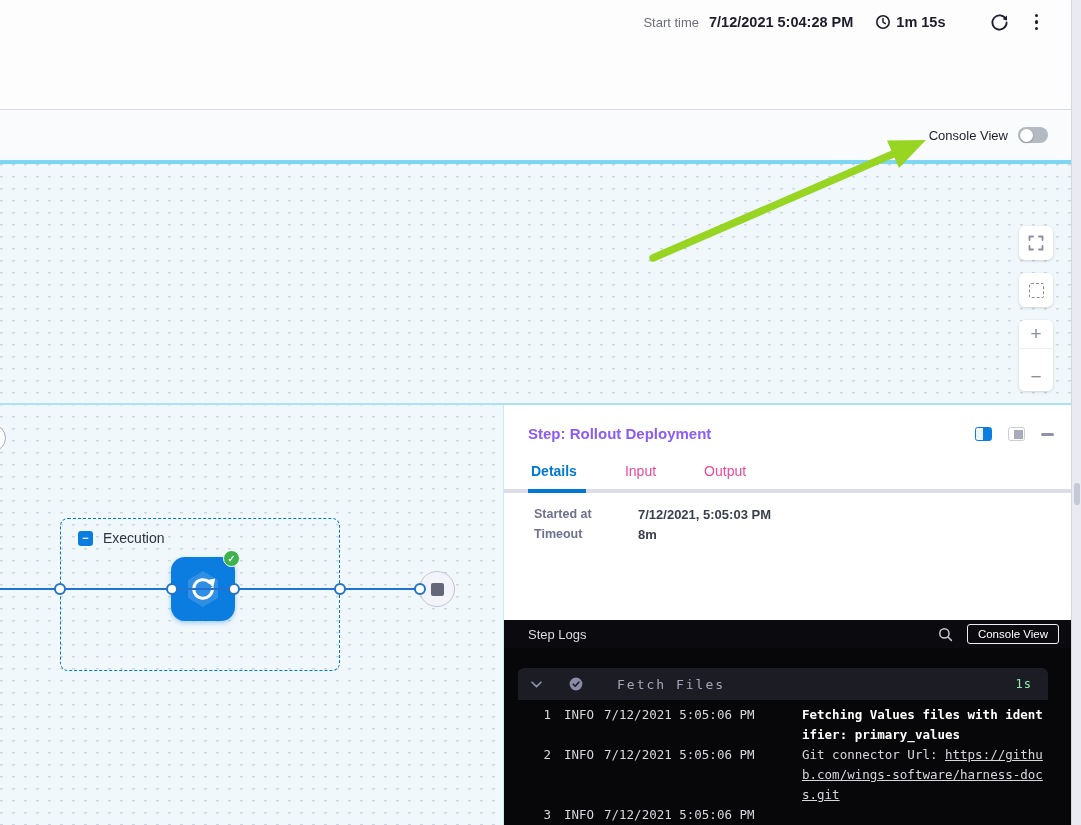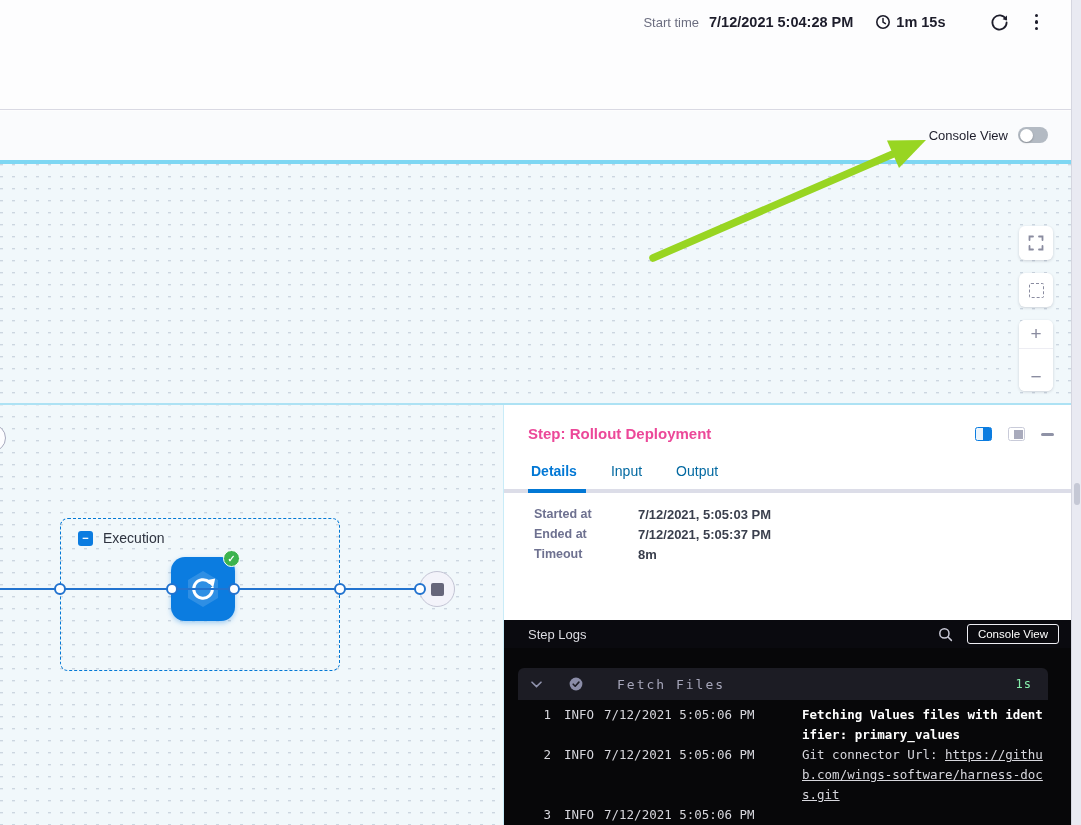--- a/index.html
+++ b/index.html
@@ -66,32 +66,32 @@
   .zgroup { background:#fff; border-radius:6px; box-shadow:0 1px 3px rgba(40,41,61,.18); overflow:hidden; }
   .zgroup .zbtn { box-shadow:none; border-radius:0; height:29px; font-size:19px; font-weight:400; }
   .zgroup .zbtn:first-child { border-bottom:1px solid #ededf3; }
   .marquee-glyph { width:15px; height:15px; border:1.6px dashed #8a8ca0; border-radius:2px; }
 
   .arrow-svg { position:absolute; left:645px; top:128px; z-index:6; pointer-events:none; }
 
   
   .panel { position:absolute; left:503px; top:405px; width:569px; height:420px; background:#fff;
            border-left:1px solid #c9ecf8; z-index:4; }
-  .panel-title { position:absolute; left:24px; top:20px; font-size:15px; font-weight:700; color:#ec4899; }
+  .panel-title { position:absolute; left:24px; top:20px; font-size:15px; font-weight:700; color:#8b5cf6; }
   .panel-icons { position:absolute; right:18px; top:22px; display:flex; align-items:center; gap:16px; }
   .view-icon-1 { width:17px; height:14px; border:1.6px solid #0b7ce0; border-radius:2.5px; background:#eaf4fd;
                  position:relative; cursor:pointer; }
   .view-icon-1 i { position:absolute; right:0; top:0; width:55%; height:100%; background:#0b7ce0; display:block; }
   .view-icon-2 { width:17px; height:14px; border:1.6px solid #c9cbd9; border-radius:2.5px; background:#fff;
                  position:relative; cursor:pointer; }
   .view-icon-2 i { position:absolute; right:1.5px; top:1.5px; width:55%; height:calc(100% - 3px); background:#a9abbc; display:block; }
   .minimize-dash { width:13px; height:3px; border-radius:1.5px; background:#8f92a6; cursor:pointer; }
 
-  .tabs { position:absolute; left:27px; top:58px; display:flex; gap:34px; }
-  .tab { font-size:14px; color:#0369a1; cursor:pointer; }
+  .tabs { position:absolute; left:27px; top:58px; display:flex; gap:48px; }
+  .tab { font-size:14px; color:#ec4899; cursor:pointer; }
   .tab.active { color:#0278d5; font-weight:700; }
   .tabline { position:absolute; left:0; top:84px; width:569px; height:3.5px; background:#dcdde8; }
   .tabline-active { position:absolute; left:24px; top:84px; width:58px; height:3.5px; background:#0278d5; }
 
   .details { position:absolute; left:30px; top:99px; }
   .detail-row { display:flex; height:20px; align-items:center; }
   .detail-label { width:104px; font-size:12.5px; font-weight:700; color:#6e7190; }
   .detail-value { font-size:13px; font-weight:700; color:#3a3f4d; }
 
   .logs-bar { position:absolute; left:0; top:215px; width:569px; height:28px; background:#0a0a0f;
@@ -266,24 +266,20 @@
     <div class="tabline"></div>
     <div class="tabline-active"></div>
 
     <div class="details">
 
         <div class="detail-row">
           <span class="detail-label">Started at</span>
           <span class="detail-value">7/12/2021, 5:05:03 PM</span>
         </div>
 
-        <div class="detail-row">
-          <span class="detail-label">Ended at</span>
-          <span class="detail-value">7/12/2021, 5:05:37 PM</span>
-        </div>
 
 
         <div class="detail-row">
           <span class="detail-label">Timeout</span>
           <span class="detail-value">8m</span>
         </div>
 
     </div>
 
     <div class="logs-bar">

